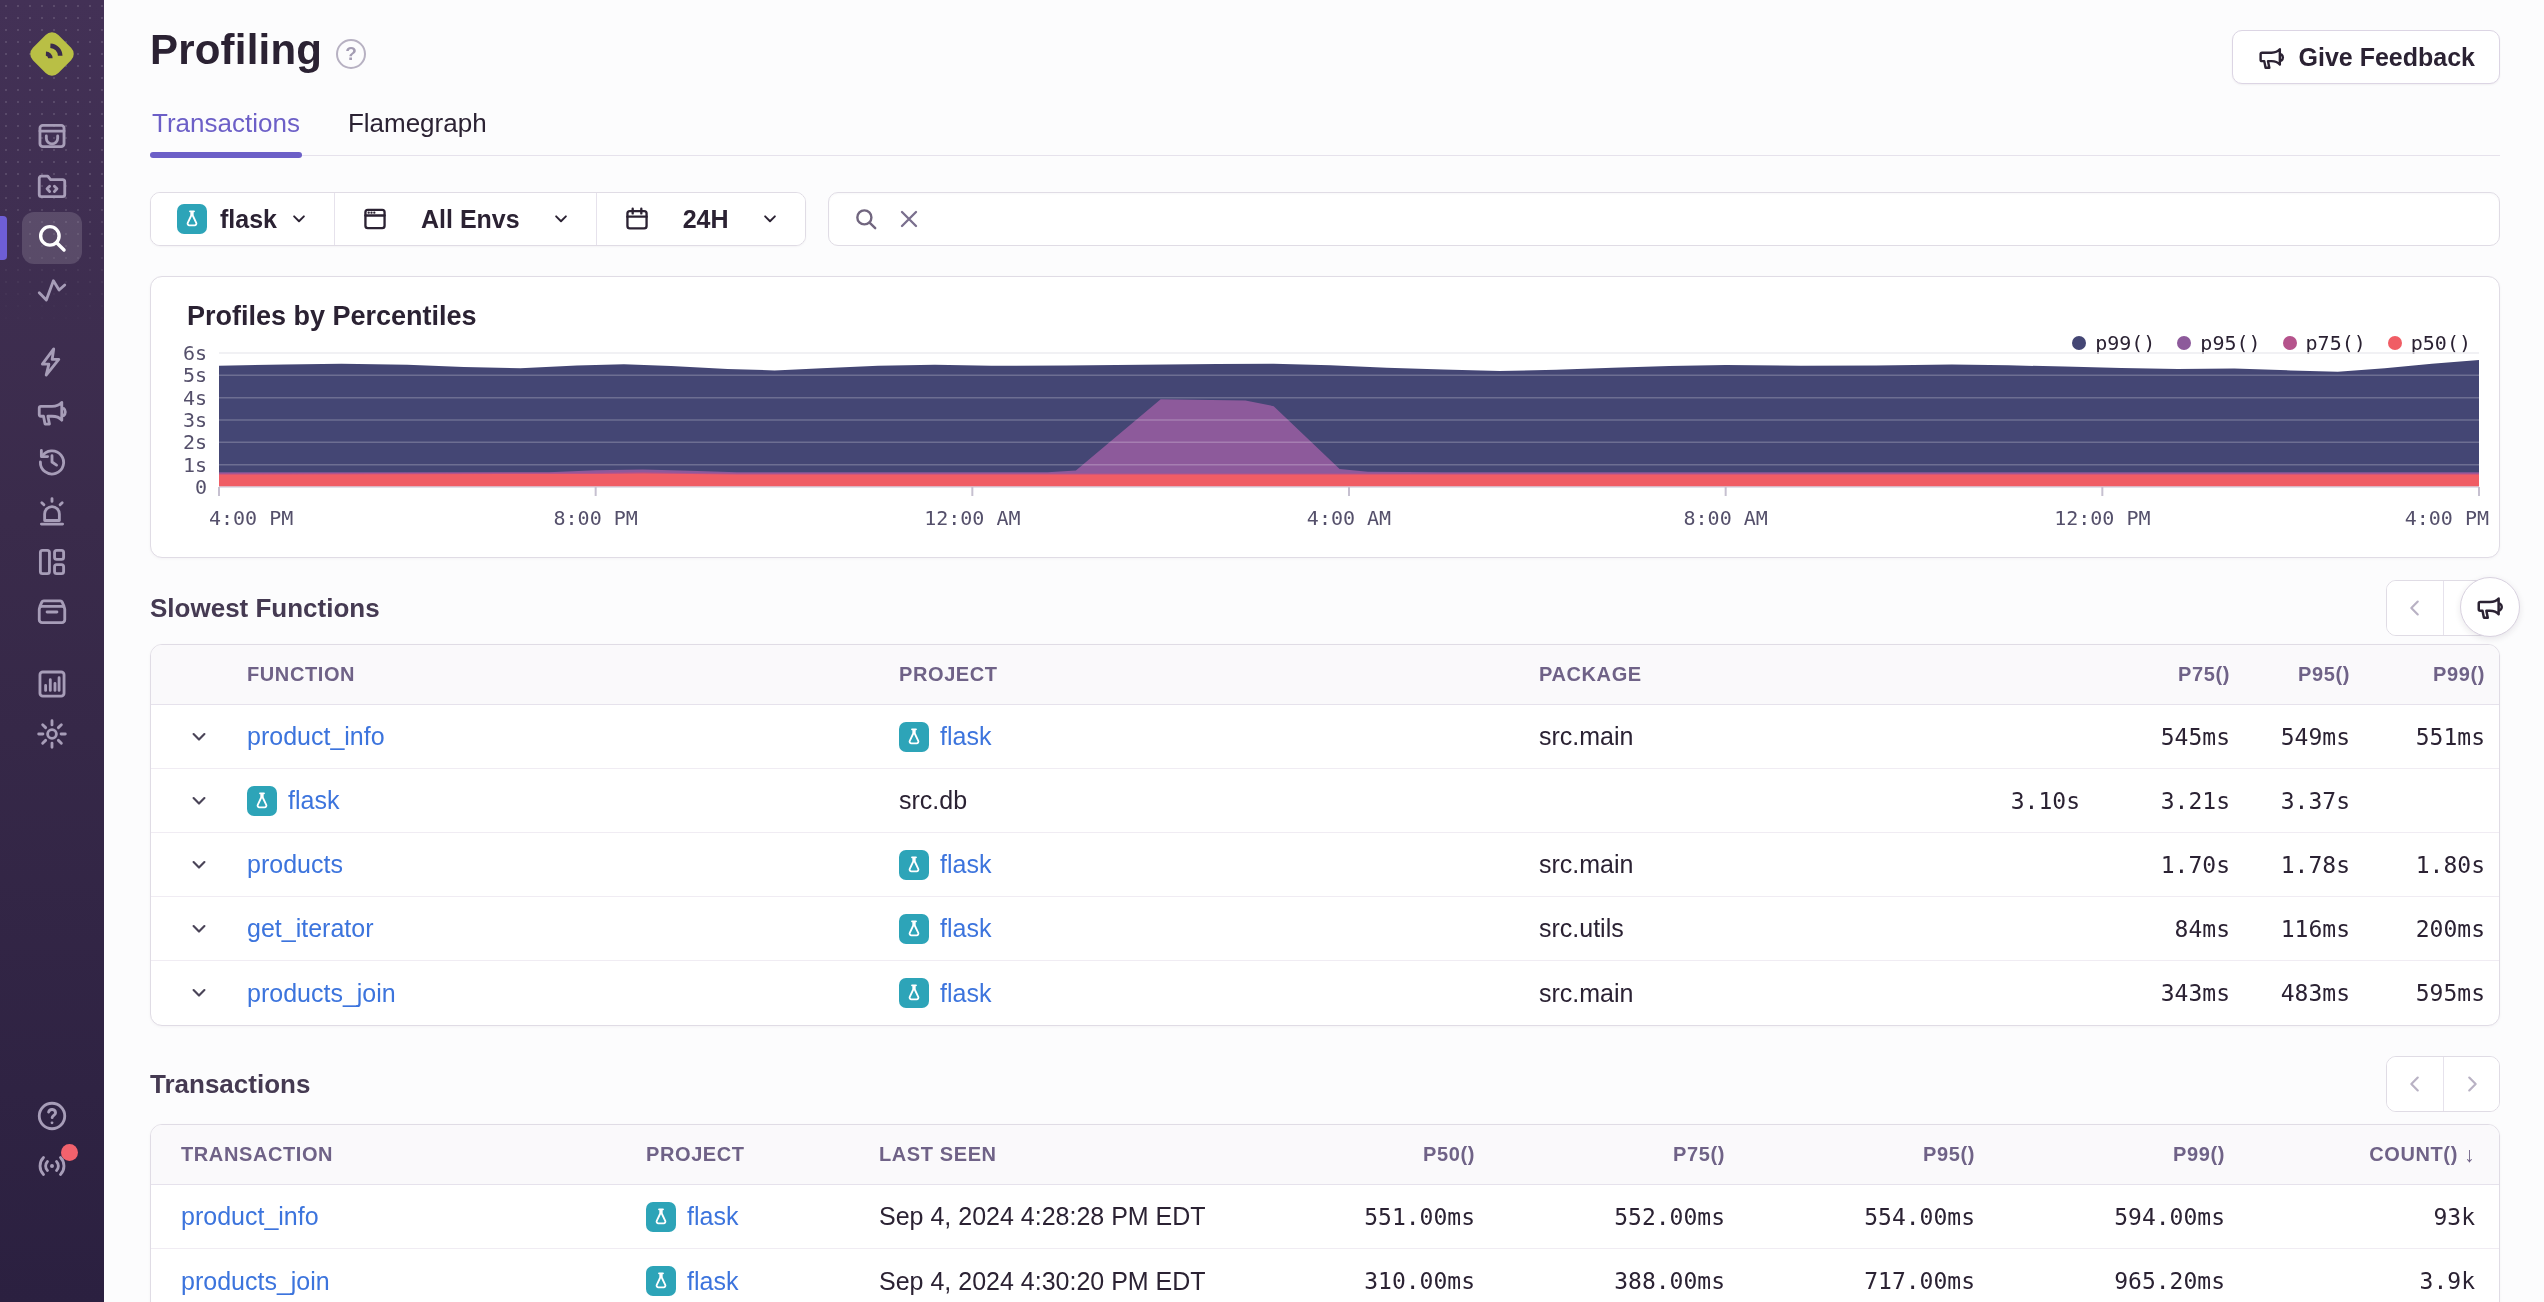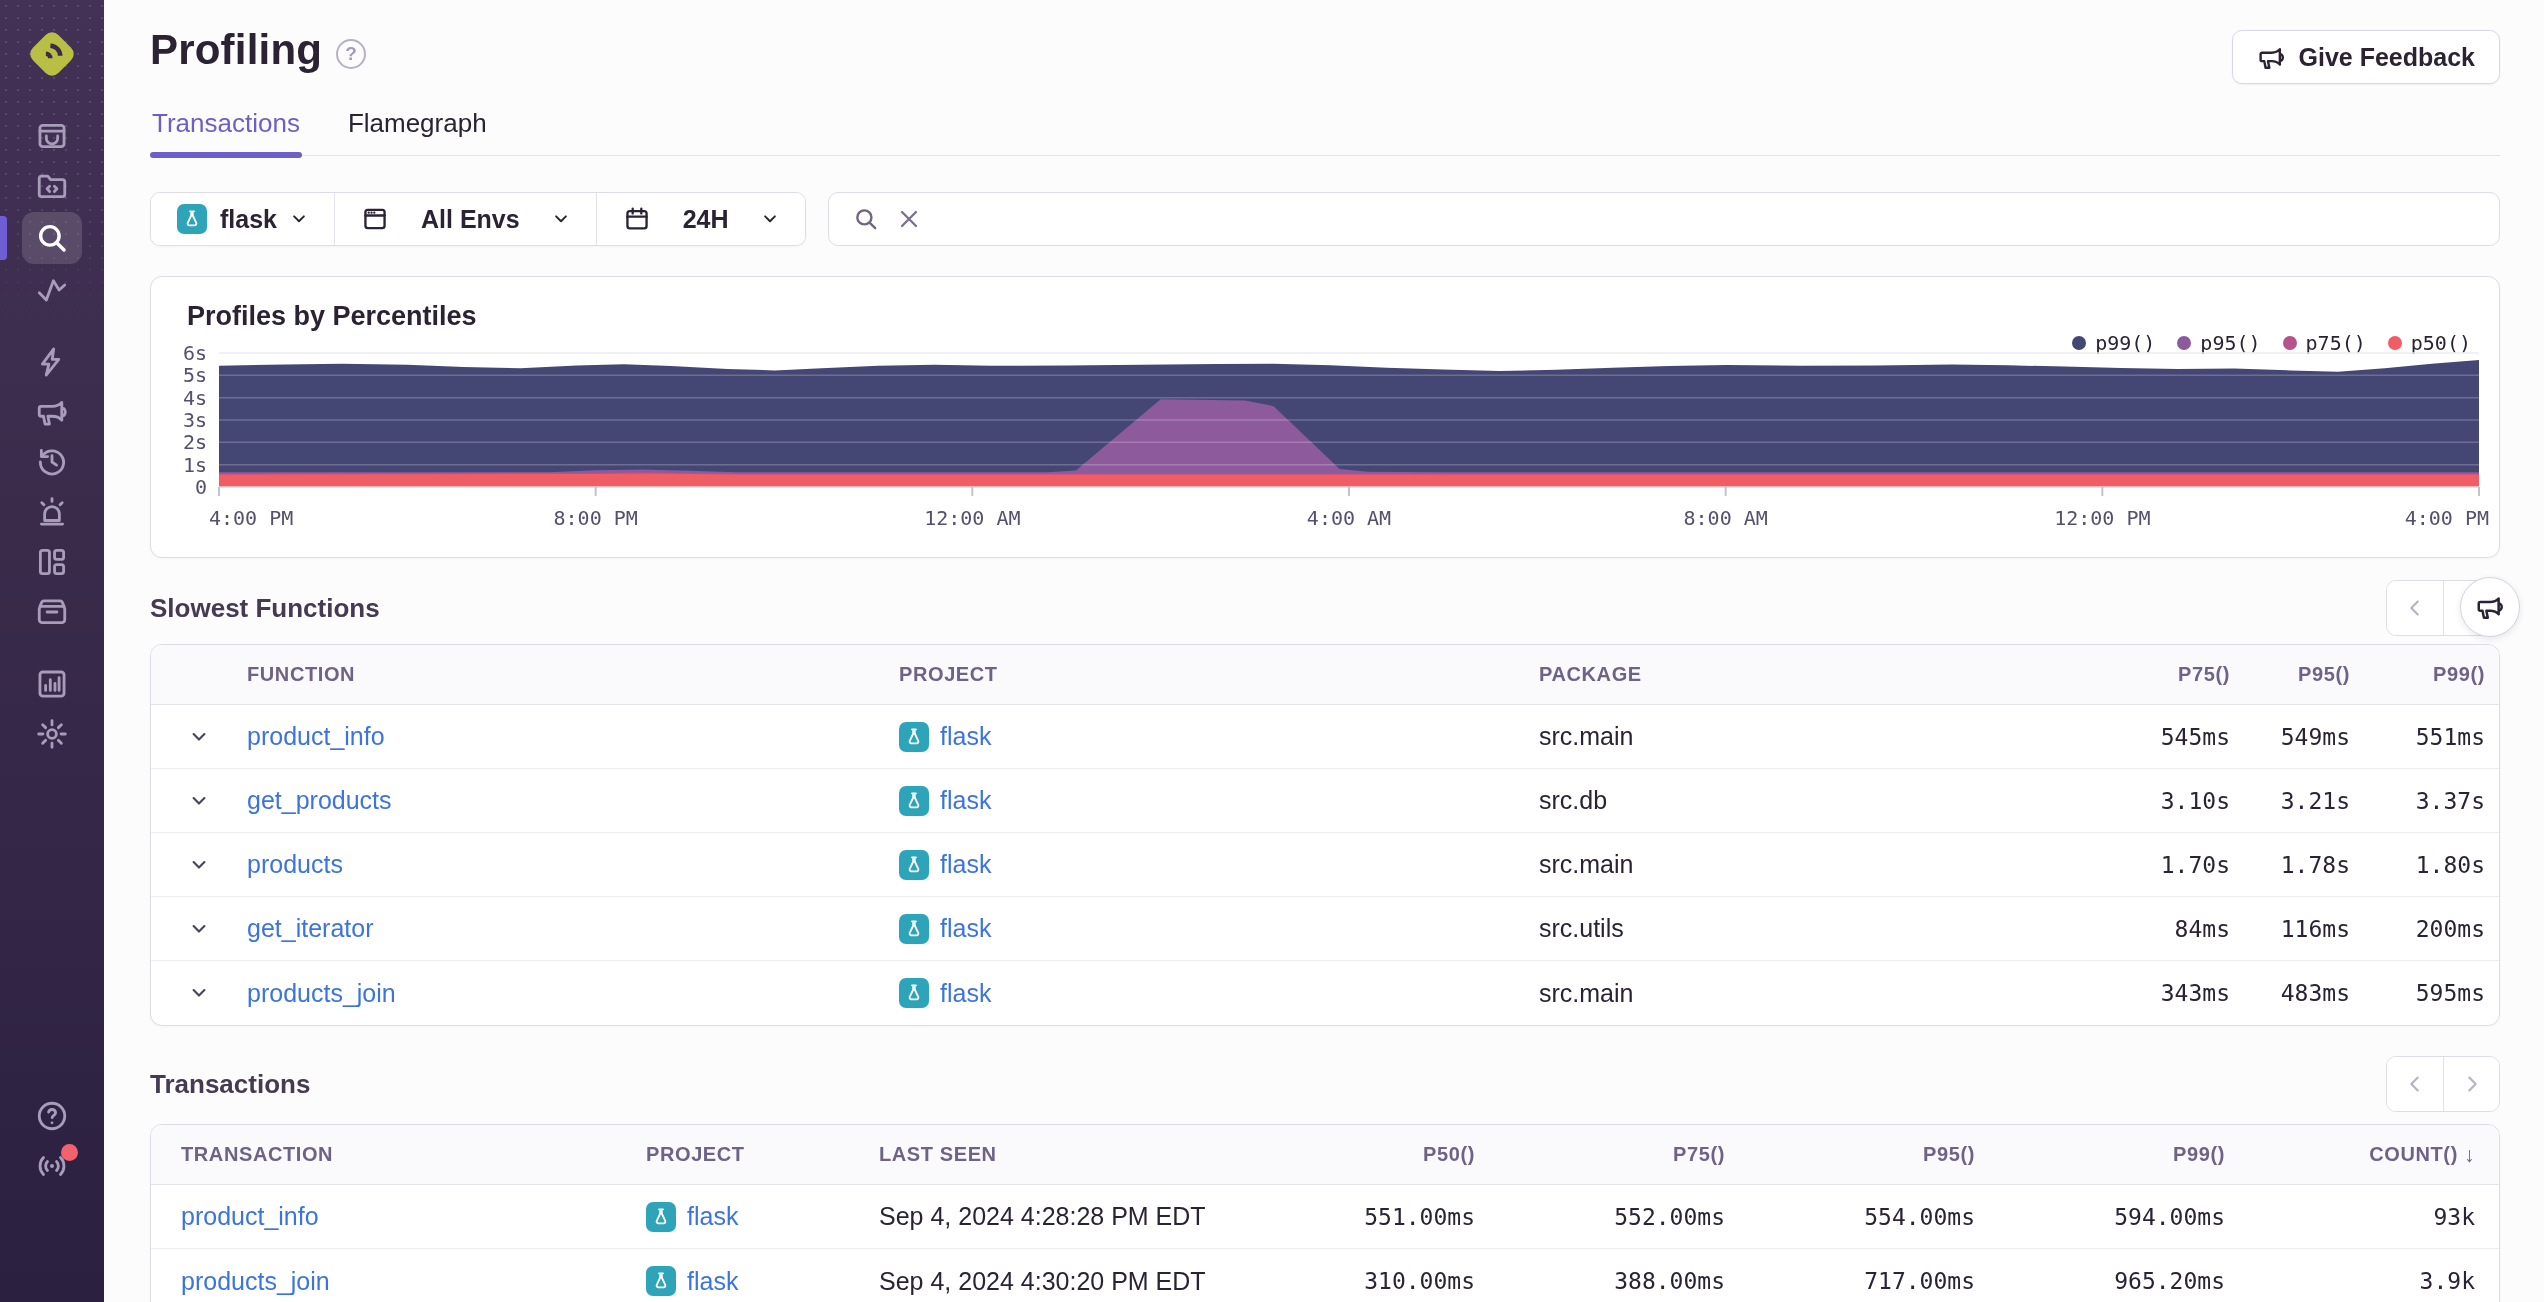--- a/index.html
+++ b/index.html
@@ -486,23 +486,20 @@
           <div class="td num r">551ms</div>
         </div>
         <div class="trow grid-f">
           <div class="td expander">
             <span style="display:flex;width:20px;height:20px">
               <svg viewBox="0 0 24 24" width="100%" height="100%" fill="none" stroke="currentColor" stroke-width="2.6" stroke-linecap="round" stroke-linejoin="round">
                 <path d="M5.5 8.5 12 15l6.5-6.5"></path>
               </svg>
             </span>
           </div>
-          <div class="td">
-            <span class="link">get_products</span>
-          </div>
           <div class="td proj-cell">
             <span class="proj-badge">
               <span style="display:flex;width:20px;height:20px">
                 <svg viewBox="0 0 24 24" width="100%" height="100%" fill="none" stroke="currentColor" stroke-width="2.2" stroke-linecap="round" stroke-linejoin="round">
                   <path d="M9.6 2.8h4.8M11.1 2.8v5L6.9 16.6a2.1 2.1 0 0 0 1.9 3h6.4a2.1 2.1 0 0 0 1.9-3L12.9 7.8v-5"></path>
                 </svg>
               </span>
             </span>
             <span class="link">flask</span>
           </div>

